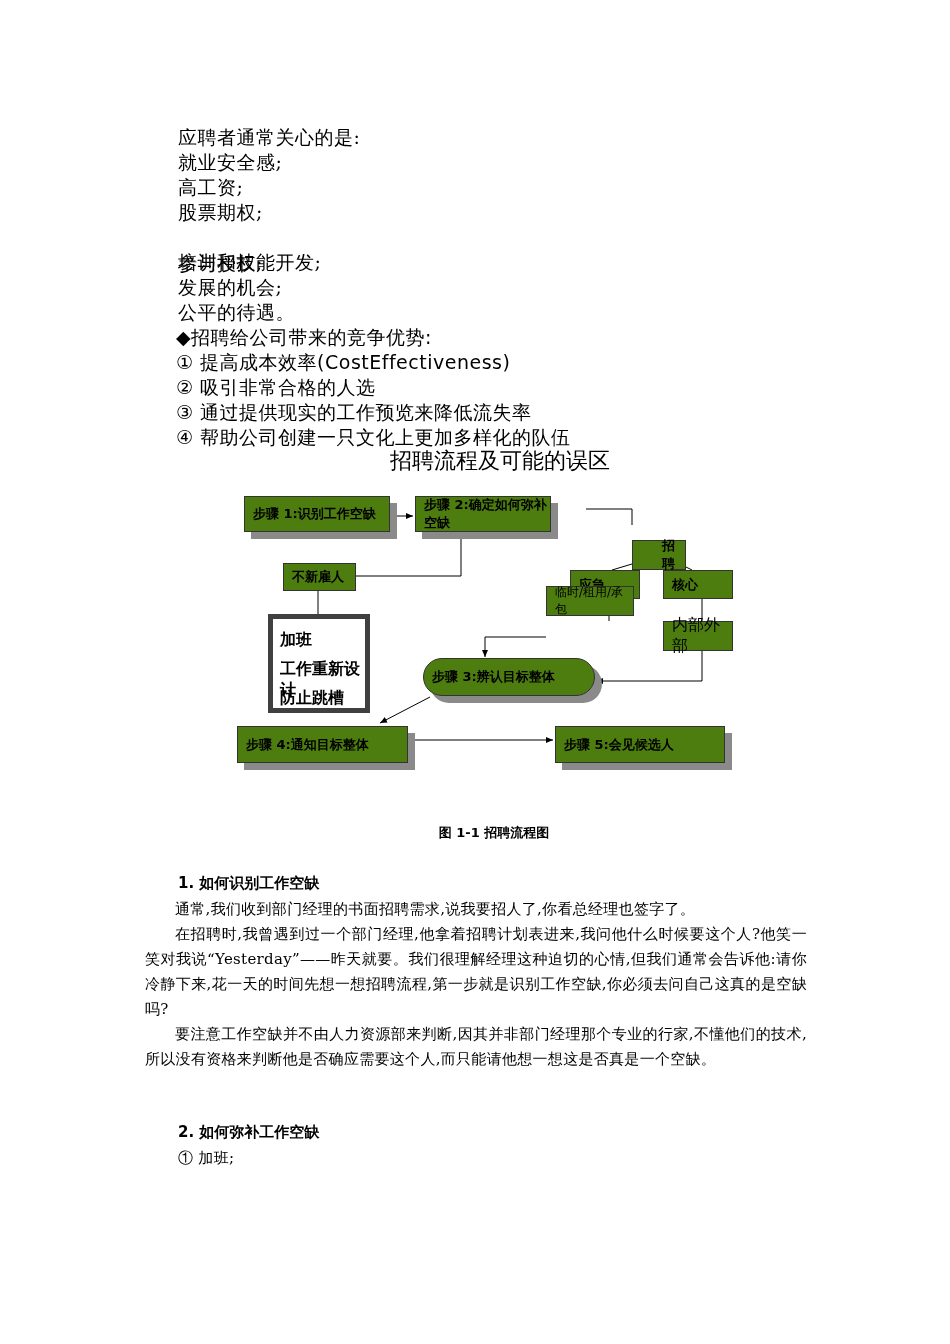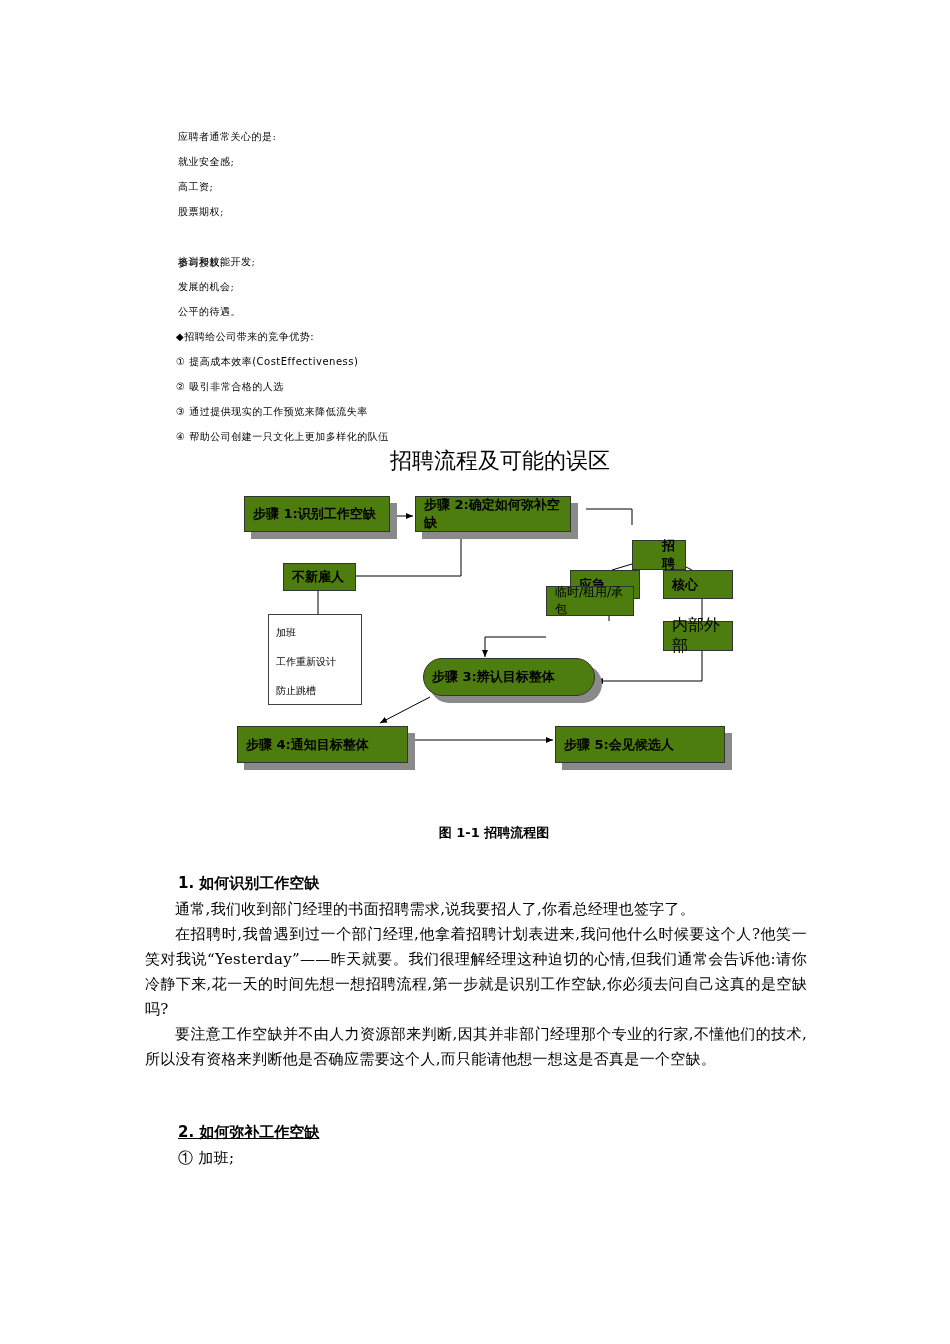--- a/index.html
+++ b/index.html
@@ -1,33 +1,33 @@
 <!DOCTYPE html>
 <html><head>
 <meta charset="utf-8">
 <style>
   html, body { margin: 0; padding: 0; background: #ffffff; }
   body { width: 950px; height: 1344px; position: relative; overflow: hidden;
          font-family: "DejaVu Serif", "Liberation Serif", serif; color: #000; }
-  .line { position: absolute; font-size: 10px; line-height: 20px; white-space: nowrap; letter-spacing: 0.5px; }
+  .line { position: absolute; font-size: 19px; line-height: 20px; white-space: nowrap; letter-spacing: 0.5px; }
   .sans { font-family: "DejaVu Sans", "Liberation Sans", sans-serif; }
   .bold { font-weight: bold; }
   .para { position: absolute; left: 145px; width: 662px; font-size: 15px; line-height: 25px;
           text-align: justify; letter-spacing: 0.3px; }
   .para p { margin: 0; text-indent: 2em; }
   .para p.noindent { text-indent: 0; }
   .diagram-title { position: absolute; left: 0; width: 1000px; text-align: center; top: 446px;
                    font-size: 22px; font-family: "DejaVu Sans", "Liberation Sans", sans-serif; }
   .box { position: absolute; background: #4d7c0f; border: 1px solid #333; box-sizing: border-box;
          font-family: "DejaVu Sans", "Liberation Sans", sans-serif; font-size: 13px; display: flex; align-items: center; }
   .box.shadow { box-shadow: 7px 7px 0 #8a8a8a; }
   .box.bold { font-weight: bold; }
   .box .txt { padding-left: 8px; }
   svg.connectors { position: absolute; left: 0; top: 0; width: 950px; height: 1344px; pointer-events: none; }
-  .list-box { position: absolute; border: 1px solid #404040; background: #fff; font-family: "DejaVu Sans", "Liberation Sans", sans-serif; font-size: 10px; }
+  .list-box { position: absolute; border: 5px solid #404040; background: #fff; font-family: "DejaVu Sans", "Liberation Sans", sans-serif; font-size: 16px; font-weight: bold; }
   .list-box div { position: absolute; left: 7px; }
   .caption { position: absolute; left: 0; width: 988px; text-align: center; top: 824px; font-size: 13px; font-weight: bold; font-family: "DejaVu Sans", "Liberation Sans", sans-serif; }
   .heading { position: absolute; left: 178px; font-size: 15px; font-weight: bold; font-family: "DejaVu Sans", "Liberation Sans", sans-serif; }
 </style>
 </head>
 <body>
 
 <div>
   <div class="line" style="left:178px; top:127px;">应聘者通常关心的是:</div>
   <div class="line" style="left:178px; top:152px;">就业安全感;</div>
@@ -77,21 +77,21 @@
     <polyline points="702,650 702,681 596,681" fill="none" stroke="#000" stroke-width="1" marker-end="url(#arr)"></polyline>
 
     <line x1="430" y1="697" x2="380" y2="723" stroke="#000" stroke-width="1" marker-end="url(#arr)"></line>
 
     <line x1="408" y1="740" x2="553" y2="740" stroke="#000" stroke-width="1" marker-end="url(#arr)"></line>
   </svg>
 
   <div class="box shadow bold" style="left:244px; top:496px; width:146px; height:36px;">
     <span class="txt">步骤 1:识别工作空缺</span>
   </div>
-  <div class="box shadow bold" style="left:415px; top:496px; width:156px; height:36px;">
+  <div class="box shadow bold" style="left:415px; top:496px; width:136px; height:36px;">
     <span class="txt">步骤 2:确定如何弥补空缺</span>
   </div>
   <div class="box bold" style="left:283px; top:563px; width:73px; height:28px;">
     <span class="txt">不新雇人</span>
   </div>
   <div class="list-box" style="left:268px; top:614px; width:92px; height:89px;">
     <div style="top:11px;">加班</div>
     <div style="top:40px;">工作重新设计</div>
     <div style="top:69px;">防止跳槽</div>
   </div>
@@ -123,16 +123,16 @@
   <div class="caption">图 1-1   招聘流程图</div>
 </div>
 
 <div class="heading" style="top:874px;">1. 如何识别工作空缺</div>
 <div class="para" style="top:897px;">
   <p>通常,我们收到部门经理的书面招聘需求,说我要招人了,你看总经理也签字了。</p>
   <p>在招聘时,我曾遇到过一个部门经理,他拿着招聘计划表进来,我问他什么时候要这个人?他笑一笑对我说“Yesterday”——昨天就要。我们很理解经理这种迫切的心情,但我们通常会告诉他:请你冷静下来,花一天的时间先想一想招聘流程,第一步就是识别工作空缺,你必须去问自己这真的是空缺吗?</p>
   <p>要注意工作空缺并不由人力资源部来判断,因其并非部门经理那个专业的行家,不懂他们的技术,所以没有资格来判断他是否确应需要这个人,而只能请他想一想这是否真是一个空缺。</p>
 </div>
 
-<div class="heading" style="top:1123px;text-decoration:underline;">2. 如何弥补工作空缺</div>
+<div class="heading" style="top:1123px;">2. 如何弥补工作空缺</div>
 <div class="para" style="top:1146px; left:178px; width:629px;">
   <p class="noindent">① 加班;</p>
 </div>
 
 </body></html>

